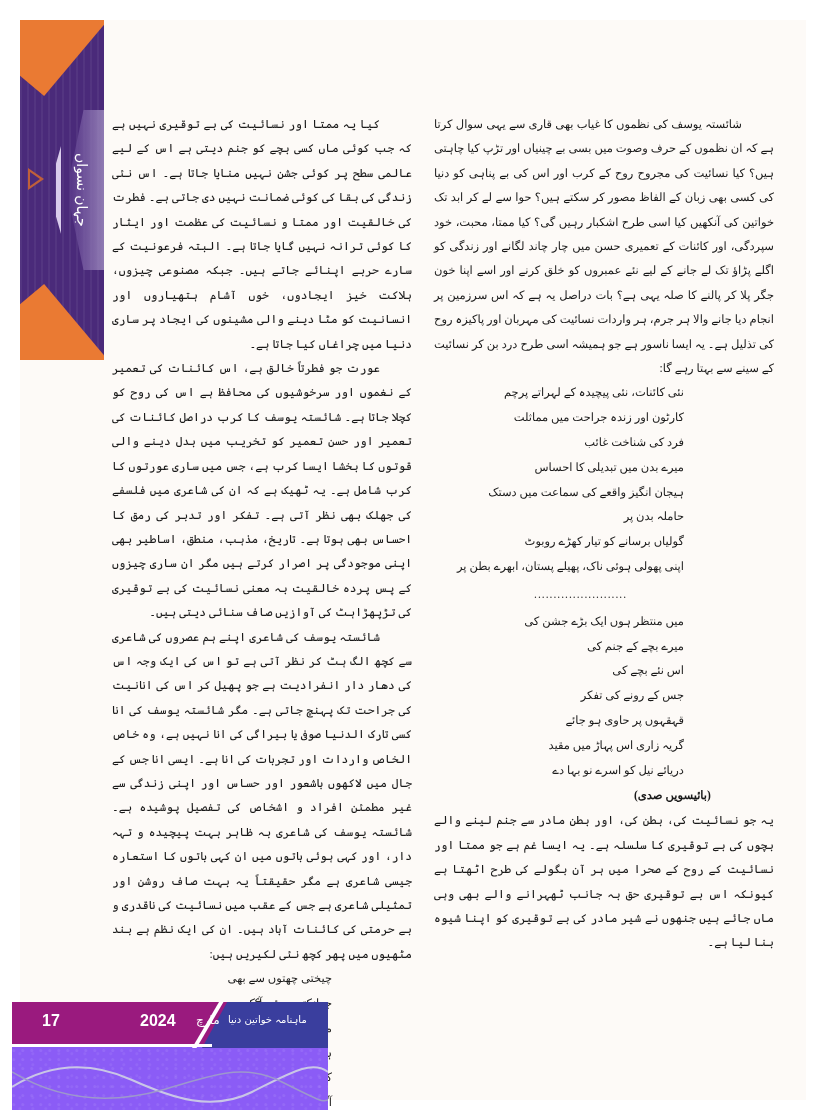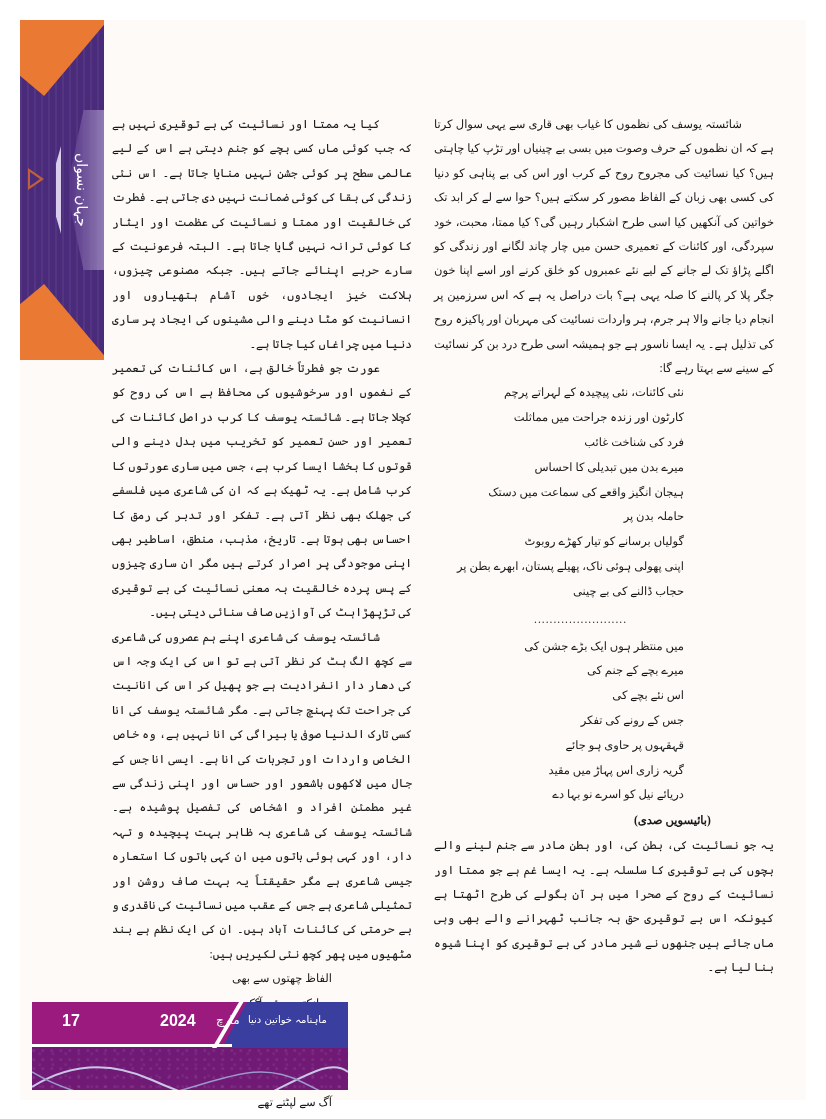--- a/index.html
+++ b/index.html
@@ -34,21 +34,21 @@
   .col .indent { text-indent: 32px; }
   .verse { text-align: right; }
   .verse-right { padding-right: 90px; }
   .verse-left { padding-right: 80px; }
   .verse div { line-height: 24.8px; }
   .divider { text-align: left; padding-left: 100px; letter-spacing: 1px; color: #333; line-height: 30px; }
   .attribution { font-weight: bold; text-align: left; padding-left: 200px; line-height: 26px; }
   .tail-mark { position: absolute; left: 255px; top: 992px; font-size: 11px; color: #333; }
 
   
-  .footer { position: absolute; left: 32px; top: 1002px; width: 316px; height: 88px; background: #701a75; overflow: hidden; }
+  .footer { position: absolute; left: 12px; top: 1002px; width: 316px; height: 108px; background: #8b5cf6; overflow: hidden; }
   .footer .noise { position: absolute; inset: 0;
     background: radial-gradient(circle at 20% 40%, rgba(255,255,255,0.08) 0 1px, transparent 2px) 0 0/9px 9px,
                 radial-gradient(circle at 60% 70%, rgba(255,255,255,0.06) 0 1px, transparent 2px) 0 0/13px 11px; }
   .footer .band { position: absolute; left: 0; top: 0; width: 316px; height: 42px; background: #9a1a7e; }
   .footer .band-cut { position: absolute; left: 190px; top: 0; width: 140px; height: 46px; background: #3a3e9e;
     clip-path: polygon(18% 0, 100% 0, 100% 100%, 0 100%); }
   .footer .white-line { position: absolute; left: 180px; top: 0; width: 150px; height: 46px;
     clip-path: polygon(18% 0, 21% 0, 3% 100%, 0 100%); background: #ffffff; }
   .footer .bottom-line { position: absolute; left: 0; top: 42px; width: 200px; height: 3px; background: #ffffff; }
   .footer .wave { position: absolute; left: 0; top: 40px; width: 316px; height: 68px; }
@@ -77,42 +77,41 @@
   <p class="indent">شائستہ یوسف کی نظموں کا غیاب بھی قاری سے یہی سوال کرتا ہے کہ ان نظموں کے حرف وصوت میں بسی بے چینیاں اور تڑپ کیا چاہتی ہیں؟ کیا نسائیت کی مجروح روح کے کرب اور اس کی بے پناہی کو دنیا کی کسی بھی زبان کے الفاظ مصور کر سکتے ہیں؟ حوا سے لے کر ابد تک خواتین کی آنکھیں کیا اسی طرح اشکبار رہیں گی؟ کیا ممتا، محبت، خود سپردگی، اور کائنات کے تعمیری حسن میں چار چاند لگانے اور زندگی کو اگلے پڑاؤ تک لے جانے کے لیے نئے عمبروں کو خلق کرنے اور اسے اپنا خون جگر پلا کر پالنے کا صلہ یہی ہے؟ بات دراصل یہ ہے کہ اس سرزمین پر انجام دیا جانے والا ہر جرم، ہر واردات نسائیت کی مہربان اور پاکیزہ روح کی تذلیل ہے۔ یہ ایسا ناسور ہے جو ہمیشہ اسی طرح درد بن کر نسائیت کے سینے سے بہتا رہے گا:</p>
   <div class="verse verse-right">
     <div>نئی کائنات، نئی پیچیدہ کے لہراتے پرچم</div>
     <div>کارٹون اور زندہ جراحت میں مماثلت</div>
     <div>فرد کی شناخت غائب</div>
     <div>میرے بدن میں تبدیلی کا احساس</div>
     <div>ہیجان انگیز واقعے کی سماعت میں دستک</div>
     <div>حاملہ بدن پر</div>
     <div>گولیاں برسانے کو تیار کھڑے روبوٹ</div>
     <div>اپنی پھولی ہوئی ناک، پھیلے پستان، ابھرے بطن پر</div>
-    <div>حجاب ڈالنے کی بے چینی</div>
   </div>
   <div class="divider">........................</div>
   <div class="verse verse-right">
     <div>میں منتظر ہوں ایک بڑے جشن کی</div>
     <div>میرے بچے کے جنم کی</div>
     <div>اس نئے بچے کی</div>
     <div>جس کے رونے کی تفکر</div>
     <div>قہقہوں پر حاوی ہو جائے</div>
     <div>گریہ زاری اس پہاڑ میں مقید</div>
     <div>دریائے نیل کو اسرے نو بہا دے</div>
   </div>
   <div class="attribution">(بائیسویں صدی)</div>
   <p>یہ جو نسائیت کی، بطن کی، اور بطن مادر سے جنم لینے والے بچوں کی بے توقیری کا سلسلہ ہے۔ یہ ایسا غم ہے جو ممتا اور نسائیت کے روح کے صحرا میں ہر آن بگولے کی طرح اٹھتا ہے کیونکہ اس بے توقیری حق بہ جانب ٹھہرانے والے بھی وہی ماں جائے ہیں جنھوں نے شیر مادر کی بے توقیری کو اپنا شیوہ بنا لیا ہے۔</p>
 </div>
 
 <div class="col col-left">
   <p class="indent">کیا یہ ممتا اور نسائیت کی بے توقیری نہیں ہے کہ جب کوئی ماں کسی بچے کو جنم دیتی ہے اس کے لیے عالمی سطح پر کوئی جشن نہیں منایا جاتا ہے۔ اس نئی زندگی کی بقا کی کوئی ضمانت نہیں دی جاتی ہے۔ فطرت کی خالقیت اور ممتا و نسائیت کی عظمت اور ایثار کا کوئی ترانہ نہیں گایا جاتا ہے۔ البتہ فرعونیت کے سارے حربے اپنائے جاتے ہیں۔ جبکہ مصنوعی چیزوں، ہلاکت خیز ایجادوں، خوں آشام ہتھیاروں اور انسانیت کو مٹا دینے والی مشینوں کی ایجاد پر ساری دنیا میں چراغاں کیا جاتا ہے۔</p>
   <p class="indent">عورت جو فطرتاً خالق ہے، اس کائنات کی تعمیر کے نغموں اور سرخوشیوں کی محافظ ہے اس کی روح کو کچلا جاتا ہے۔ شائستہ یوسف کا کرب دراصل کائنات کی تعمیر اور حسن تعمیر کو تخریب میں بدل دینے والی قوتوں کا بخشا ایسا کرب ہے، جس میں ساری عورتوں کا کرب شامل ہے۔ یہ ٹھیک ہے کہ ان کی شاعری میں فلسفے کی جھلک بھی نظر آتی ہے۔ تفکر اور تدبر کی رمق کا احساس بھی ہوتا ہے۔ تاریخ، مذہب، منطق، اساطیر بھی اپنی موجودگی پر اصرار کرتے ہیں مگر ان ساری چیزوں کے پس پردہ خالقیت بہ معنی نسائیت کی بے توقیری کی تڑپھڑاہٹ کی آوازیں صاف سنائی دیتی ہیں۔</p>
   <p class="indent">شائستہ یوسف کی شاعری اپنے ہم عصروں کی شاعری سے کچھ الگ ہٹ کر نظر آتی ہے تو اس کی ایک وجہ اس کی دھار دار انفرادیت ہے جو پھیل کر اس کی انانیت کی جراحت تک پہنچ جاتی ہے۔ مگر شائستہ یوسف کی انا کسی تارک الدنیا صوفی یا بیراگی کی انا نہیں ہے، وہ خاص الخاص واردات اور تجربات کی انا ہے۔ ایسی انا جس کے جال میں لاکھوں باشعور اور حساس اور اپنی زندگی سے غیر مطمئن افراد و اشخاص کی تفصیل پوشیدہ ہے۔ شائستہ یوسف کی شاعری بہ ظاہر بہت پیچیدہ و تہہ دار، اور کہی ہوئی باتوں میں ان کہی باتوں کا استعارہ جیسی شاعری ہے مگر حقیقتاً یہ بہت صاف روشن اور تمثیلی شاعری ہے جس کے عقب میں نسائیت کی ناقدری و بے حرمتی کی کائنات آباد ہیں۔ ان کی ایک نظم ہے بند مٹھیوں میں پھر کچھ نئی لکیریں ہیں:</p>
   <div class="verse verse-left">
-    <div>الفاظ چھتوں سے بھی</div>
+    <div>چیختی چھتوں سے بھی</div>
     <div>جھانکتی ہوئی آنکھیں</div>
     <div>مجھ پہ وار کرتی تھیں</div>
     <div>ہوش مند تھے کہ دیوانے</div>
     <div>کیا وہ سب میری خاطر</div>
     <div>آگ سے لپٹتے تھے</div>
     <div>بے بدن اگر میں تھی</div>
     <div>کیوں بدن کا تھا احساس</div>
   </div>
 </div>
 <div class="tail-mark">ے</div>

